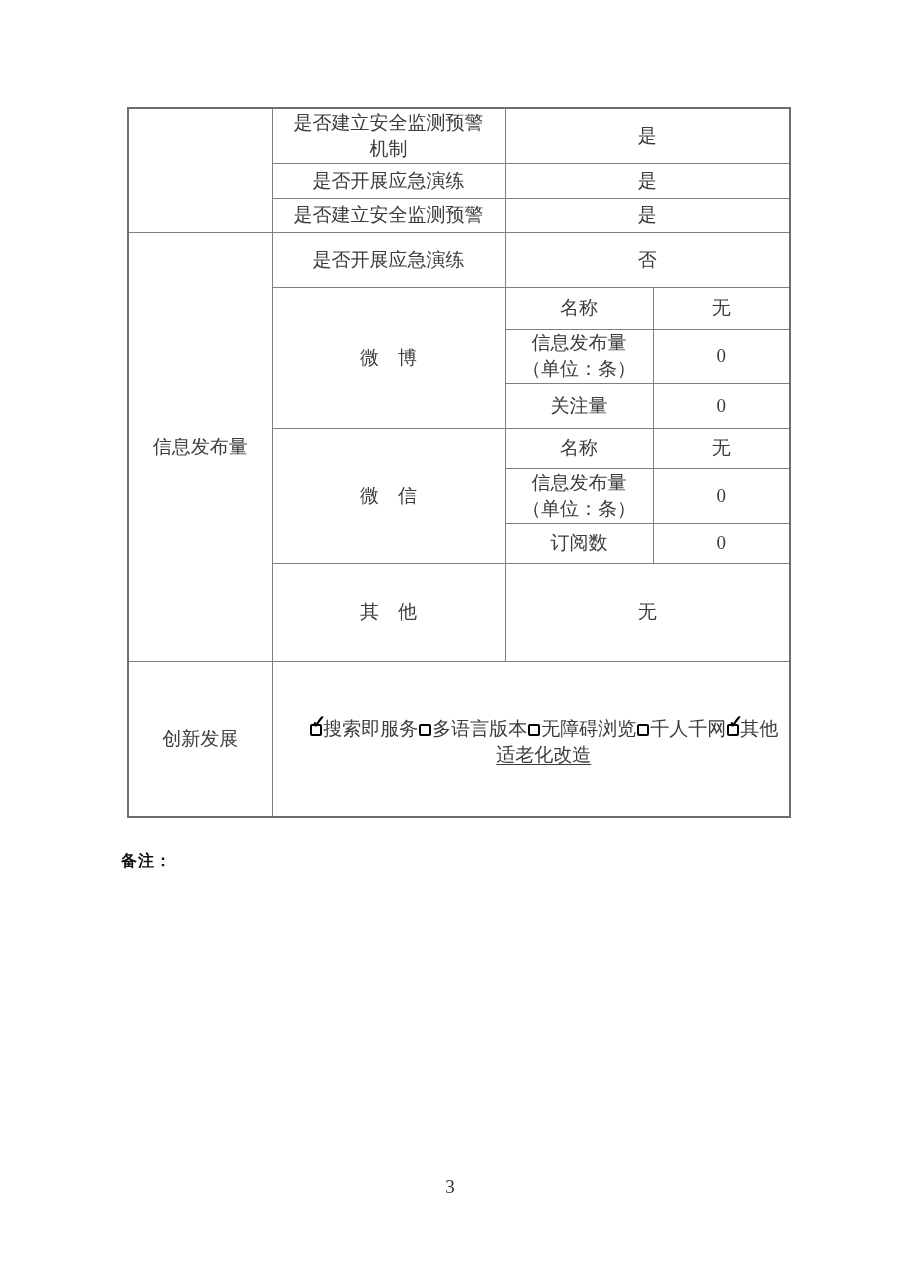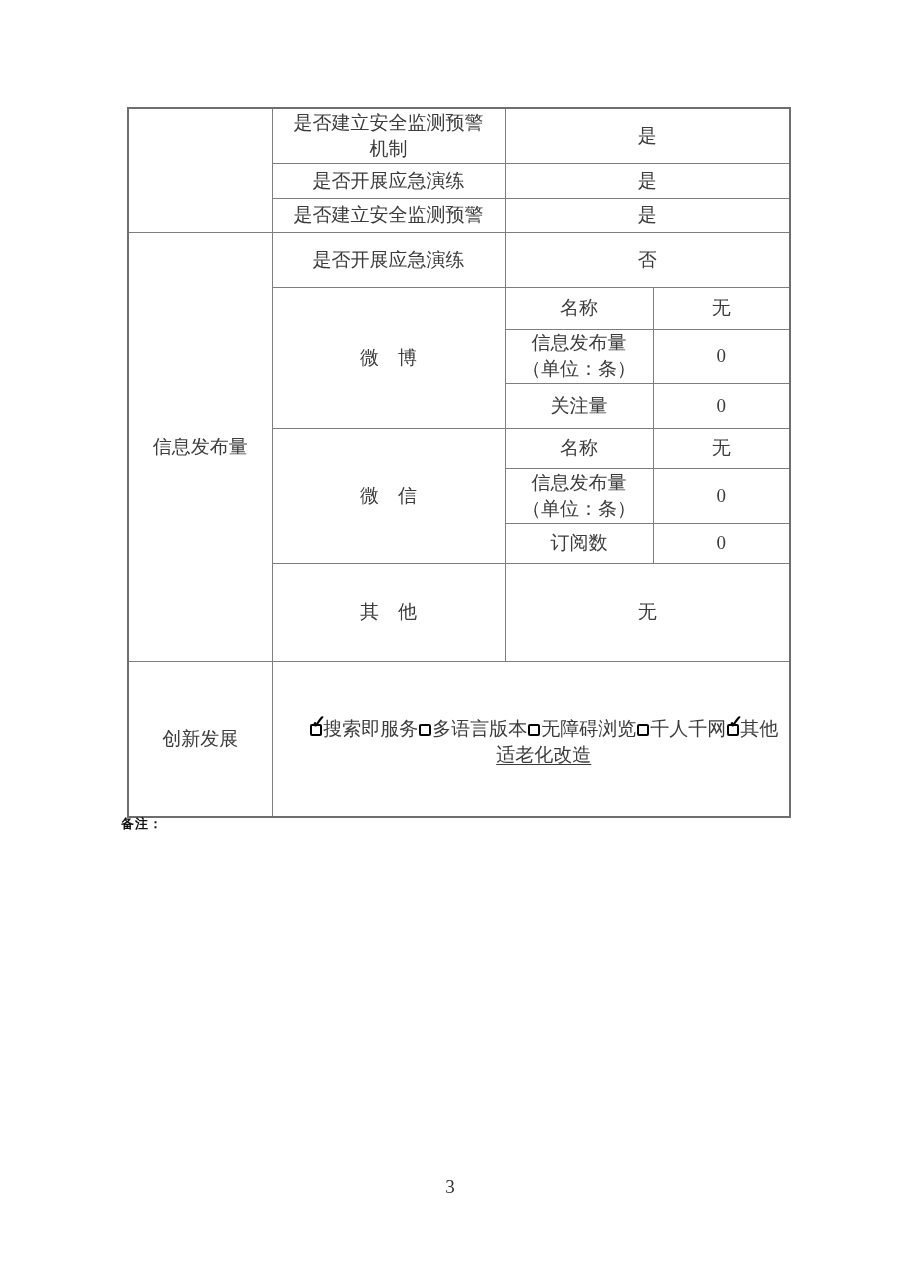--- a/index.html
+++ b/index.html
@@ -67,22 +67,22 @@
     color:#000;
     line-height:18px;
   }
   .underline-text{
     text-decoration:underline;
     text-underline-offset:3px;
   }
   .notes{
     position:absolute;
     left:121px;
-    top:815px;
-    font-size:13px;
+    top:851px;
+    font-size:16px;
     font-weight:bold;
     color:var(--ink);
     letter-spacing:1px;
   }
   .page-number{
     position:absolute;
     left:0;
     top:1176px;
     width:900px;
     text-align:center;

